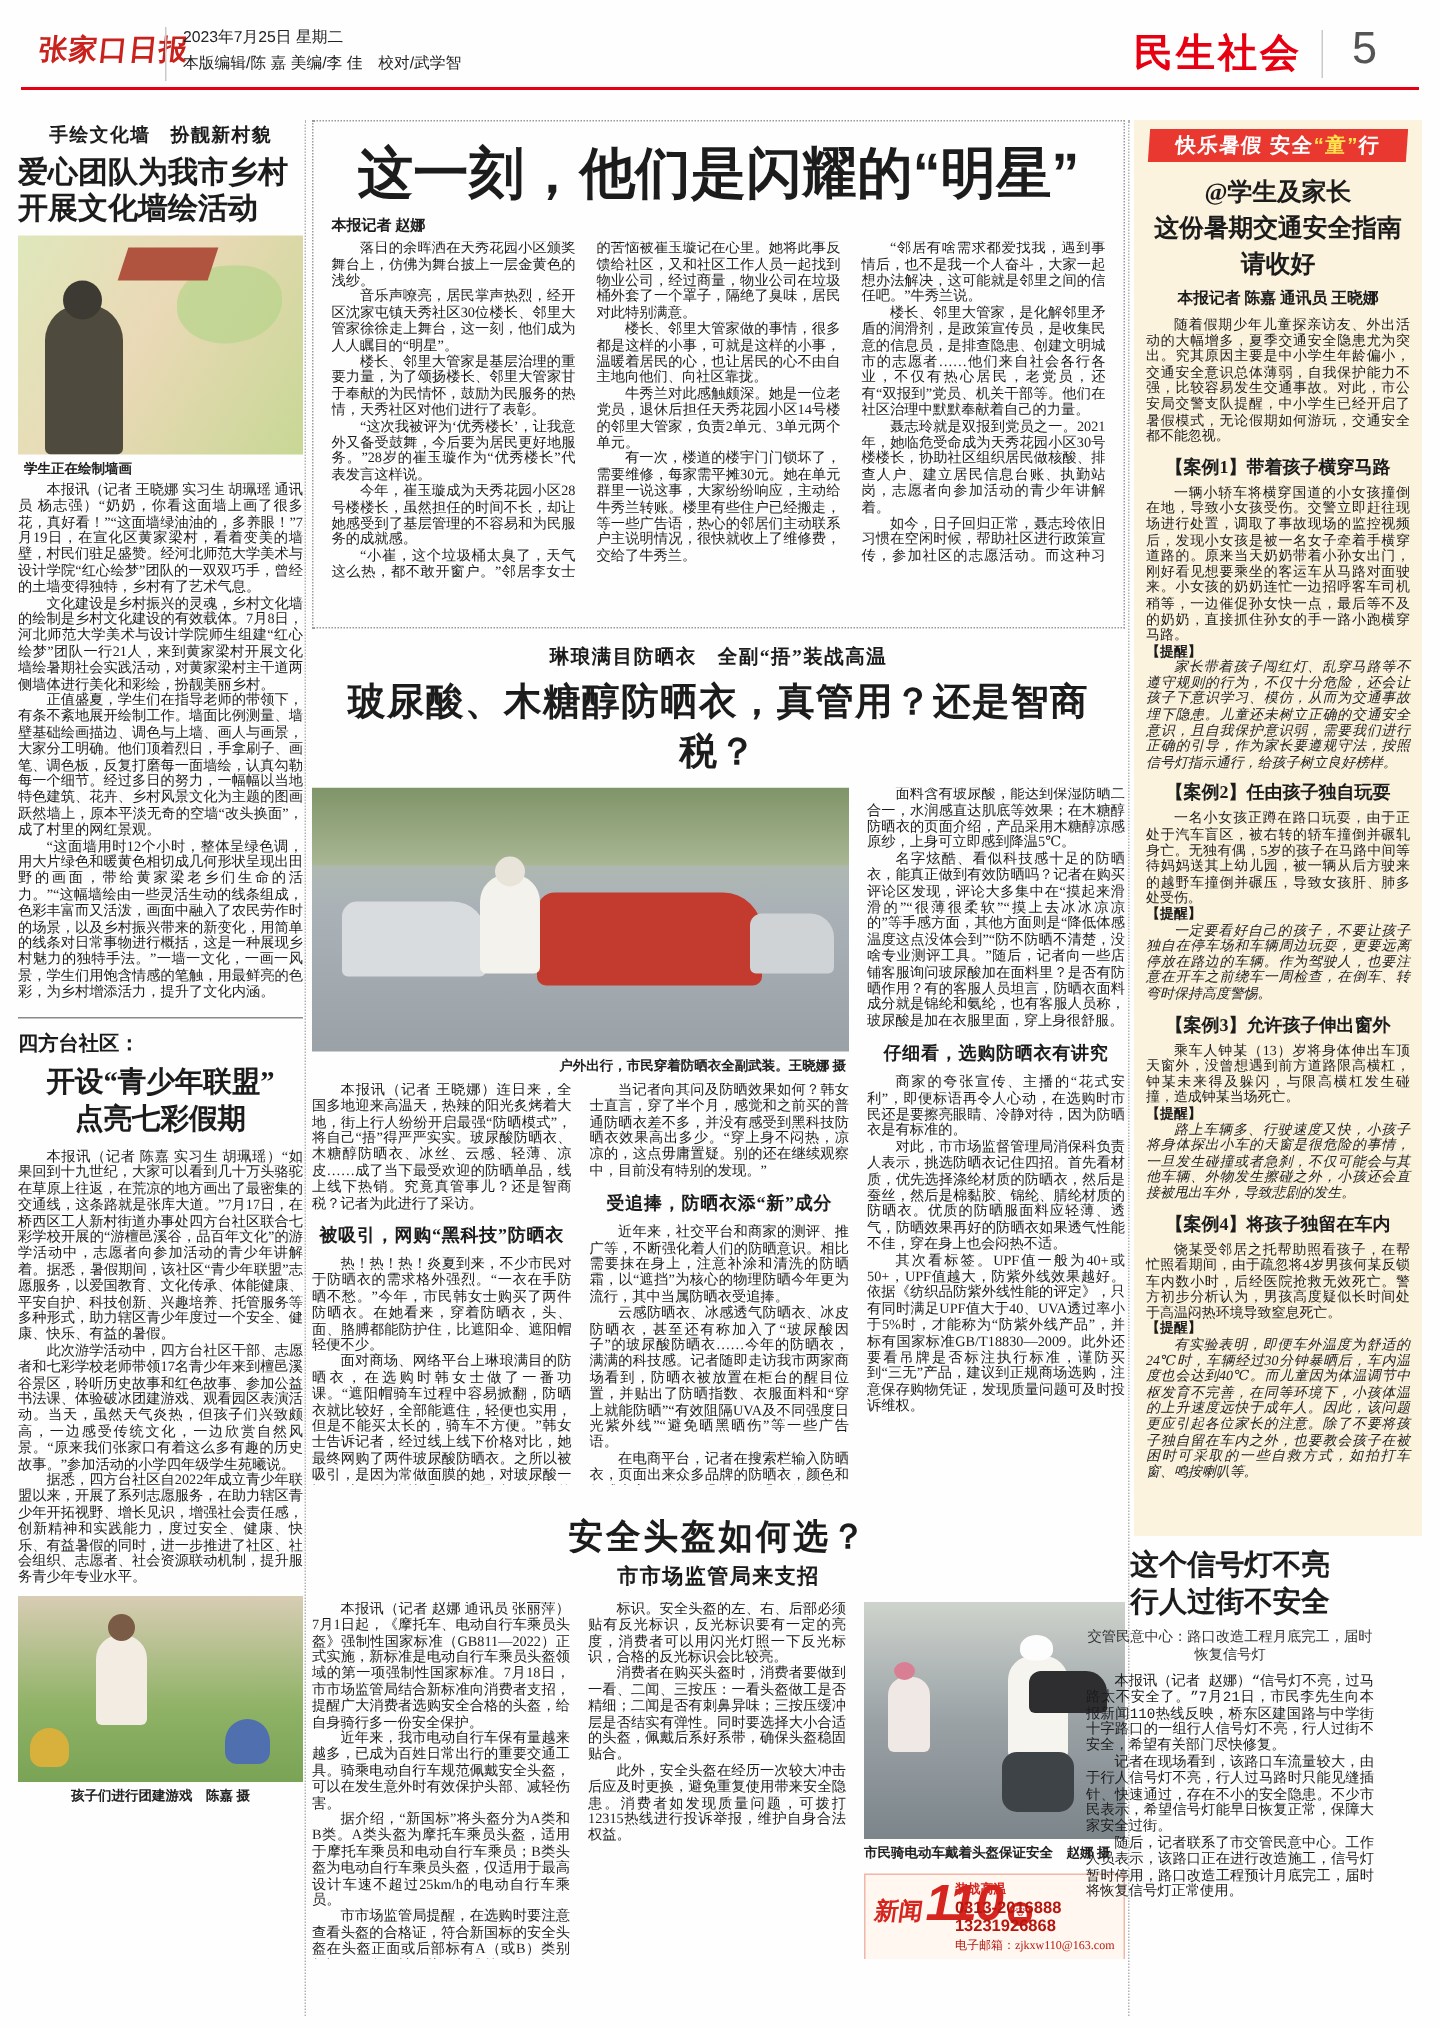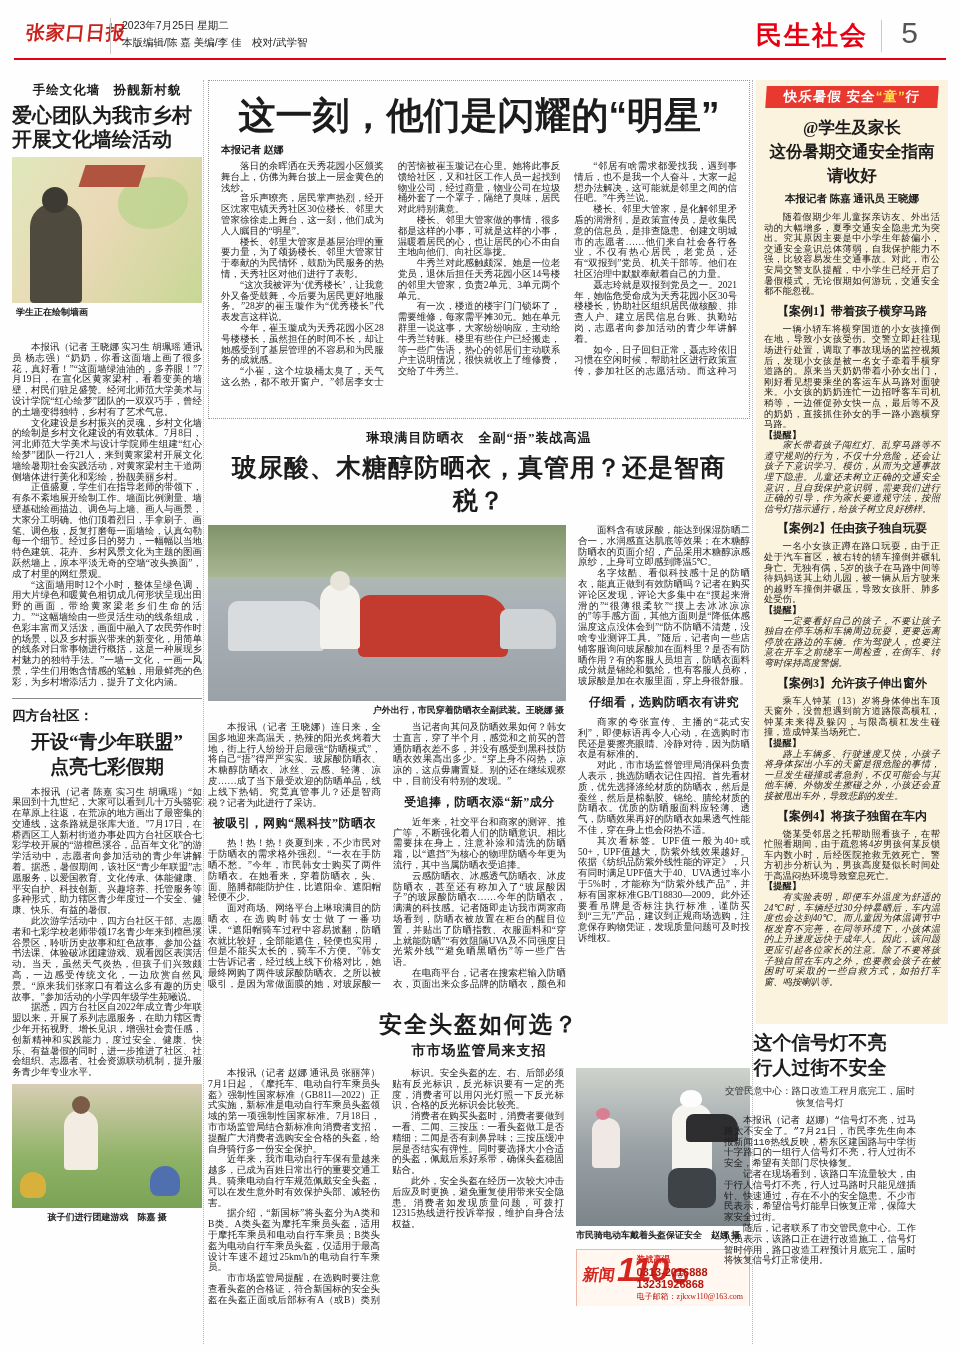--- a/index.html
+++ b/index.html
@@ -120,21 +120,21 @@
       <div class="lt-title">
         <span>爱心团队为我市乡村</span><br>
         <span>开展文化墙绘活动</span>
       </div>
       <div class="photo mural-photo">
         <div class="pd" style="left:18px;top:46px;width:52px;height:100px;background:#4f4a3e;border-radius:24px 24px 4px 4px;"></div>
         <div class="pd" style="left:30px;top:30px;width:26px;height:26px;background:#3c3a33;border-radius:50%;"></div>
         <div class="pd" style="right:14px;top:20px;width:70px;height:52px;background:#bcd48e;border-radius:50% 40% 55% 45%;opacity:.8;"></div>
         <div class="pd" style="left:70px;top:8px;width:60px;height:22px;background:#b0543f;transform:skewX(-18deg);"></div>
       </div>
-      <div class="caption" style="margin:3px 0 24px 4px;">学生正在绘制墙画</div>
+      <div class="caption" style="margin:3px 0 4px 4px;">学生正在绘制墙画</div>
       <div class="body-text">
         <p>本报讯（记者 王晓娜 实习生 胡珮瑶 通讯员 杨志强）“奶奶，你看这面墙上画了很多花，真好看！”“这面墙绿油油的，多养眼！”7月19日，在宣化区黄家梁村，看着变美的墙壁，村民们驻足盛赞。经河北师范大学美术与设计学院“红心绘梦”团队的一双双巧手，曾经的土墙变得独特，乡村有了艺术气息。</p>
         <p>文化建设是乡村振兴的灵魂，乡村文化墙的绘制是乡村文化建设的有效载体。7月8日，河北师范大学美术与设计学院师生组建“红心绘梦”团队一行21人，来到黄家梁村开展文化墙绘暑期社会实践活动，对黄家梁村主干道两侧墙体进行美化和彩绘，扮靓美丽乡村。</p>
         <p>正值盛夏，学生们在指导老师的带领下，有条不紊地展开绘制工作。墙面比例测量、墙壁基础绘画描边、调色与上墙、画人与画景，大家分工明确。他们顶着烈日，手拿刷子、画笔、调色板，反复打磨每一面墙绘，认真勾勒每一个细节。经过多日的努力，一幅幅以当地特色建筑、花卉、乡村风景文化为主题的图画跃然墙上，原本平淡无奇的空墙“改头换面”，成了村里的网红景观。</p>
         <p>“这面墙用时12个小时，整体呈绿色调，用大片绿色和暖黄色相切成几何形状呈现出田野的画面，带给黄家梁老乡们生命的活力。”“这幅墙绘由一些灵活生动的线条组成，色彩丰富而又活泼，画面中融入了农民劳作时的场景，以及乡村振兴带来的新变化，用简单的线条对日常事物进行概括，这是一种展现乡村魅力的独特手法。”一墙一文化，一画一风景，学生们用饱含情感的笔触，用最鲜亮的色彩，为乡村增添活力，提升了文化内涵。</p>
       </div>
     </div>
 
     <div class="divider-line"></div>
 

